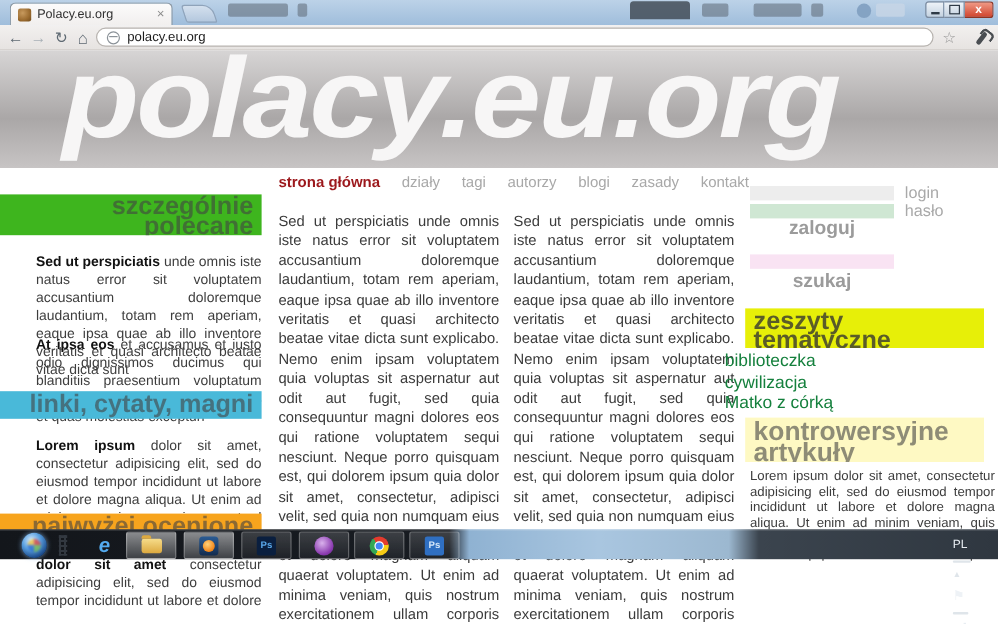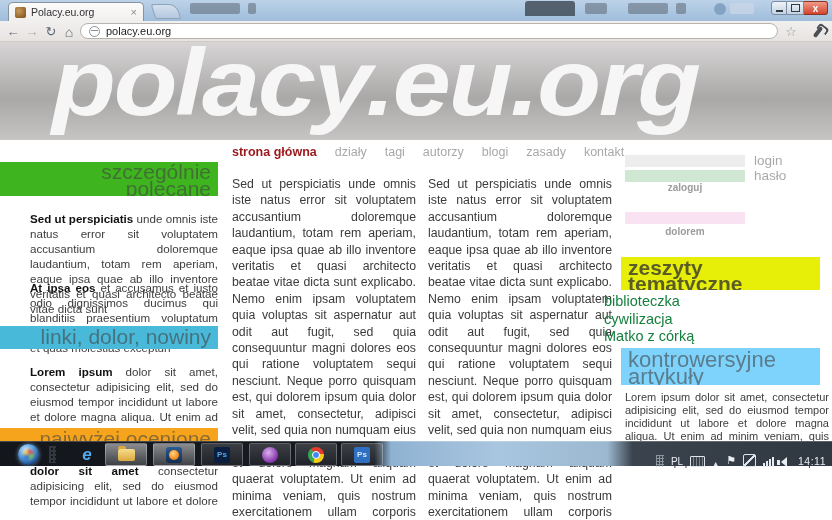--- a/index.html
+++ b/index.html
@@ -62,21 +62,21 @@
   .tagline{position:absolute;right:44px;top:9px;font-size:22px;font-style:italic;font-weight:bold;color:#c4303a;}
 
   
   .mainnav{position:absolute;top:140px;left:232px;height:24px;display:flex;gap:18px;
            align-items:center;font-size:12.5px;color:#a8a8a8;}
   .mainnav .nav-item{cursor:pointer;}
   .mainnav .active{color:#9c181c;font-weight:bold;text-align:center;}
 
   
   .hdr{position:absolute;left:0;width:218px;box-sizing:border-box;color:rgba(66,66,66,.6);
-       text-align:right;padding-right:7px;overflow:hidden;}
+       text-align:right;padding-right:7px;overflow:hidden;font-weight:bold;}
   .hdr-green{top:162px;height:34px;background:#3eb51e;font-size:21px;line-height:16.5px;padding-top:2px;}
   .hdr-blue{top:326px;height:23px;background:#49b9d9;font-size:21px;line-height:22px;}
   .hdr-orange{top:428px;height:23px;background:#f7a41d;font-size:21px;line-height:22px;}
   .lpara{position:absolute;left:30px;width:188px;font-size:11.6px;line-height:15px;
          text-align:justify;color:#3d3d3d;}
   .lpara b{color:#111;}
   .lp1{top:199px;}.lp2{top:268px;}.lp3{top:352px;}.lp4{top:451px;height:46px;overflow:hidden;}
 
   
   .mcol{position:absolute;top:176px;width:184px;font-size:12.3px;line-height:16.4px;
@@ -84,27 +84,27 @@
   .mcol1{left:232px;}.mcol2{left:428px;}
 
   
   .inp{position:absolute;left:625px;width:120px;height:12px;border:none;}
   .inp-login{top:155px;background:#ededed;}
   .inp-pass{top:170px;background:#cfe7d3;}
   .inp-search{top:212px;background:#f9e3f3;}
   .flabel{position:absolute;left:754px;font-size:13.5px;color:#a9a9a9;}
   .fl-login{top:153px;}.fl-pass{top:168px;}
   .fbtn{position:absolute;left:625px;width:120px;text-align:center;font-weight:bold;
-        color:#9b9b9b;font-size:10px;cursor:pointer;}
+        color:#9b9b9b;font-size:16px;cursor:pointer;}
   .fb-zaloguj{top:182px;}.fb-szukaj{top:226px;}
   .rhdr{position:absolute;left:621px;right:12px;box-sizing:border-box;padding:3px 0 0 7px;overflow:hidden;}
   .rhdr-yellow{top:257px;height:33px;background:#e7ef08;color:rgba(50,50,50,.78);
                font-weight:bold;font-size:21px;line-height:15.5px;}
-  .rhdr-red{top:348px;height:37px;background:#7dd3fc;color:rgba(66,66,66,.6);
-            font-size:22px;line-height:17px;}
+  .rhdr-red{top:348px;height:37px;background:#fef9c3;color:rgba(66,66,66,.6);
+            font-size:22px;line-height:17px;font-weight:bold;}
   .rlinks{position:absolute;left:604px;top:293px;font-size:14.5px;color:#15803d;line-height:17.5px;}
   .rlinks div{cursor:pointer;}
   .rlorem{position:absolute;left:625px;width:204px;top:391px;font-size:11px;line-height:12.9px;
           text-align:justify;text-align-last:right;color:#3d3d3d;}
 
   
   .taskbar{position:absolute;bottom:0;left:0;width:100%;height:25px;
            background:linear-gradient(90deg,#13161b 0%,#181c22 45%,#8fb2d2 47%,#a9c6e0 60%,
                       #9cb8d0 73%,#3b444e 76%,#2f3740 100%);
            border-top:1px solid rgba(255,255,255,.22);box-sizing:border-box;}
@@ -136,22 +136,22 @@
   .ps-ic{width:16px;height:16px;border-radius:2px;background:#0a1f3f;color:#58a6e8;
          font-size:8px;font-weight:bold;display:flex;align-items:center;justify-content:center;}
   .mc-ic{width:16px;height:16px;border-radius:50%;
          background:radial-gradient(circle at 40% 35%,#d9b1ec,#8b3bb0 65%,#5e1f7e 100%);}
   .chrome-ic{width:16px;height:16px;border-radius:50%;position:relative;
          background:conic-gradient(from -40deg,#e33b2e 0 120deg,#f7cb15 0 240deg,#34a853 0 360deg);}
   .chrome-ic::after{content:"";position:absolute;left:4px;top:4px;width:8px;height:8px;
          border-radius:50%;background:#4285f4;border:1.5px solid #fff;box-sizing:border-box;}
   .ps2-ic{width:16px;height:16px;border-radius:2px;background:#2f6fc2;color:#d4e6f9;
          font-size:8px;font-weight:bold;display:flex;align-items:center;justify-content:center;}
-  .tray{position:absolute;right:6px;top:0;height:25px;display:flex;align-items:flex-end;gap:7px;
-        color:#e8edf2;font-size:10px;}
+  .tray{position:absolute;right:6px;top:0;height:25px;display:flex;align-items:flex-start;gap:7px;
+        color:#e8edf2;font-size:10px;flex-direction:column;}
   .tray-grip{width:8px;height:12px;
         background:repeating-linear-gradient(90deg,#aeb6bd 0 1px,transparent 1px 3px),
                    repeating-linear-gradient(#aeb6bd 0 1px,transparent 1px 3px);opacity:.7;}
   .kb-ic{width:13px;height:9px;border:1px solid #dfe5ea;border-radius:1px;
          background:repeating-linear-gradient(90deg,transparent 0 2px,#dfe5ea66 2px 3px);}
   .tray-up{font-size:7px;color:#dfe5ea;}
   .flag-ic{font-size:11px;color:#eef2f6;}
   .box-ic{width:11px;height:11px;border:1px solid #dfe5ea;border-radius:2px;
           background:linear-gradient(135deg,transparent 45%,#dfe5ea 45% 55%,transparent 55%);}
   .bars{display:flex;align-items:flex-end;gap:1px;height:11px;}
@@ -222,39 +222,39 @@
   </div>
 
   <div class="hdr hdr-green">
     <span>szczególnie</span><br>
     <span>polecane</span>
   </div>
   <p class="lpara lp1"><b>Sed ut perspiciatis</b> <span>unde omnis iste natus error sit voluptatem accusantium doloremque laudantium, totam rem aperiam, eaque ipsa quae ab illo inventore veritatis et quasi architecto beatae vitae dicta sunt</span></p>
   <p class="lpara lp2"><b>At ipsa eos</b> <span>et accusamus et iusto odio dignissimos ducimus qui blanditiis praesentium voluptatum deleniti atque corrupti quos dolores et quas molestias excepturi</span></p>
 
   <div class="hdr hdr-blue">
-    <span>linki, dolor, nowiny</span>
+    <span>linki, cytaty, magni</span>
   </div>
   <p class="lpara lp3"><b>Lorem ipsum</b> <span>dolor sit amet, consectetur adipisicing elit, sed do eiusmod tempor incididunt ut labore et dolore magna aliqua. Ut enim ad minim veniam, quis nostrud exercitation ullamco laboris nisi ut</span></p>
 
   <div class="hdr hdr-orange">
     <span>najwyżej ocenione</span>
   </div>
   <p class="lpara lp4"><b>dolor sit amet</b> <span>consectetur adipisicing elit, sed do eiusmod tempor incididunt ut labore et dolore magna aliqua. Ut enim ad minim veniam, quis nostrud exercitation</span></p>
 
   <div class="mcol mcol1">Sed ut perspiciatis unde omnis iste natus error sit voluptatem accusantium doloremque laudantium, totam rem aperiam, eaque ipsa quae ab illo inventore veritatis et quasi architecto beatae vitae dicta sunt explicabo. Nemo enim ipsam voluptatem quia voluptas sit aspernatur aut odit aut fugit, sed quia consequuntur magni dolores eos qui ratione voluptatem sequi nesciunt. Neque porro quisquam est, qui dolorem ipsum quia dolor sit amet, consectetur, adipisci velit, sed quia non numquam eius modi tempora incidunt ut labore et dolore magnam aliquam quaerat voluptatem. Ut enim ad minima veniam, quis nostrum exercitationem ullam corporis suscipit laboriosam, nisi ut aliquid ex ea commodi consequatur? Quis autem vel eum iure reprehenderit qui in ea voluptate velit esse quam nihil molestiae consequatur, vel illum qui dolorem eum fugiat quo voluptas nulla pariatur?</div>
   <div class="mcol mcol2">Sed ut perspiciatis unde omnis iste natus error sit voluptatem accusantium doloremque laudantium, totam rem aperiam, eaque ipsa quae ab illo inventore veritatis et quasi architecto beatae vitae dicta sunt explicabo. Nemo enim ipsam voluptatem quia voluptas sit aspernatur aut odit aut fugit, sed quia consequuntur magni dolores eos qui ratione voluptatem sequi nesciunt. Neque porro quisquam est, qui dolorem ipsum quia dolor sit amet, consectetur, adipisci velit, sed quia non numquam eius modi tempora incidunt ut labore et dolore magnam aliquam quaerat voluptatem. Ut enim ad minima veniam, quis nostrum exercitationem ullam corporis suscipit laboriosam, nisi ut aliquid ex ea commodi consequatur? Quis autem vel eum iure reprehenderit qui in ea voluptate velit esse quam nihil molestiae consequatur, vel illum qui dolorem eum fugiat quo voluptas nulla pariatur?</div>
 
   <div class="inp inp-login"></div>
   <span class="flabel fl-login">login</span>
   <div class="inp inp-pass"></div>
   <span class="flabel fl-pass">hasło</span>
   <div class="fbtn fb-zaloguj">zaloguj</div>
   <div class="inp inp-search"></div>
-  <div class="fbtn fb-szukaj">dolorem</div>
+  <div class="fbtn fb-szukaj">szukaj</div>
 
   <div class="rhdr rhdr-yellow">
     <span>zeszyty</span><br>
     <span>tematyczne</span>
   </div>
   <div class="rlinks">
     <div>biblioteczka</div>
     <div>cywilizacja</div>
     <div>Matko z córką</div>
   </div>

